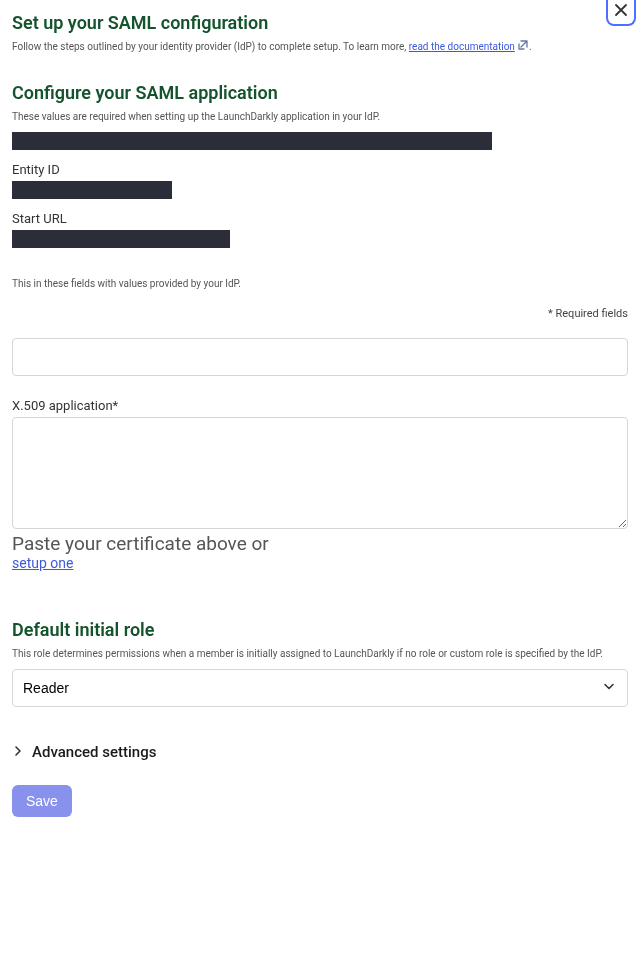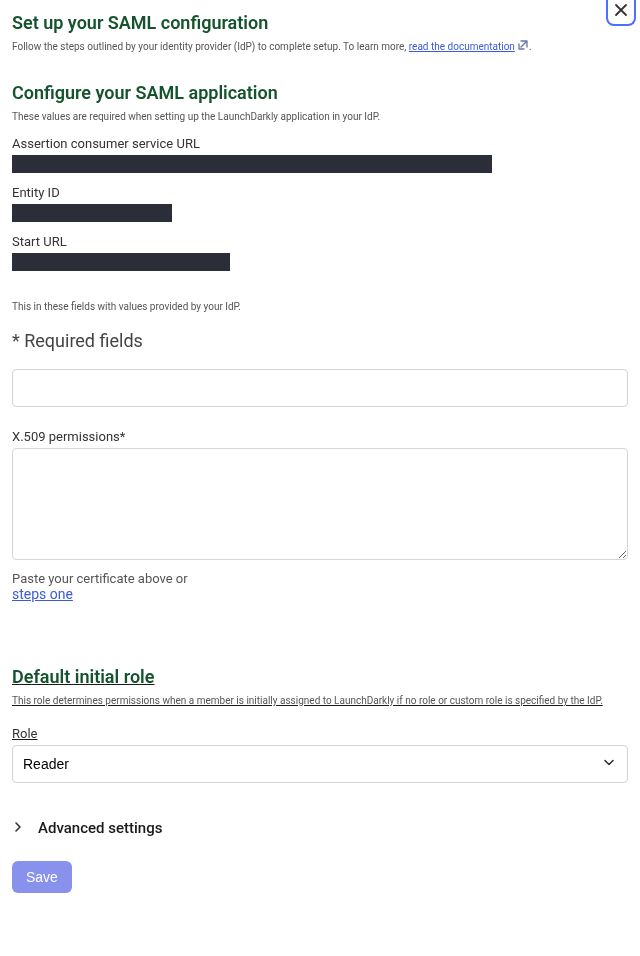--- a/index.html
+++ b/index.html
@@ -62,47 +62,47 @@
       display: block;
     }
     .redacted {
       background: #2b2e38;
       height: 18px;
     }
     .redacted-1 { width: 480px; }
     .redacted-2 { width: 160px; }
     .redacted-3 { width: 218px; }
     .req-note {
-      font-size: 18px;
+      font-size: 11px;
       color: #444;
       margin-top: 16px;
       margin-bottom: 18px;
+      text-align: right;
     }
     .text-input {
       width: 100%;
       height: 38px;
       border: 1px solid #d6d6d6;
       border-radius: 4px;
       padding: 8px 10px;
       font-size: 14px;
       margin-bottom: 10px;
     }
     .textarea-input {
       width: 100%;
       height: 112px;
       border: 1px solid #d6d6d6;
       border-radius: 4px;
       padding: 8px 10px;
       font-size: 14px;
       resize: vertical;
     }
     .helper-text {
-      font-size: 13px;
+      font-size: 19px;
       color: #555;
-      margin-top: 8px;
     }
     .select-wrap {
       position: relative;
       width: 100%;
     }
     .select-input {
       width: 100%;
       height: 38px;
       border: 1px solid #d6d6d6;
       border-radius: 4px;
@@ -116,37 +116,37 @@
       position: absolute;
       right: 12px;
       top: 50%;
       transform: translateY(-50%);
       pointer-events: none;
     }
     .advanced {
       margin-top: 36px;
       display: flex;
       align-items: center;
-      gap: 14px;
+      gap: 8px;
       cursor: pointer;
       font-weight: 500;
       font-size: 15px;
     }
     .save-btn {
       margin-top: 24px;
       background: #8891ec;
       color: #fff;
       border: none;
       border-radius: 6px;
       padding: 8px 14px;
       font-size: 14px;
       font-weight: 500;
       cursor: pointer;
     }
-    .role-section { margin-top: 64px; text-decoration: underline; }
+    .role-section { margin-top: 48px; }
   </style>
 </head>
 <body>
 
 
 
 <button class="close-btn">
   <span>
     <svg width="14" height="14" viewBox="0 0 14 14">
         <path d="M2 2 L12 12 M12 2 L2 12" stroke="#333" stroke-width="1.8" stroke-linecap="round"></path>
@@ -158,47 +158,45 @@
 <p class="subtext">
   <span>Follow the steps outlined by your identity provider (IdP) to complete setup. To learn more, </span><a class="link"><span>read the documentation</span><span class="ext-icon"><svg width="12" height="12" viewBox="0 0 12 12">
           <path d="M4 2h6v6M10 2L4 8M2 5v5h5" stroke="#6676a8" stroke-width="1.3" fill="none" stroke-linecap="round" stroke-linejoin="round"></path>
         </svg></span></a><span>.</span>
 </p>
 
 <div class="section">
   <h2>Configure your SAML application</h2>
   <p class="subtext">These values are required when setting up the LaunchDarkly application in your IdP.</p>
 
-  <label class="field-label">Assertion consumer service URL</label>
   <div class="redacted redacted-1"></div>
 
   <label class="field-label">Entity ID</label>
   <div class="redacted redacted-2"></div>
 
   <label class="field-label">Start URL</label>
   <div class="redacted redacted-3"></div>
 </div>
 
 <div class="section">
   <p class="subtext">This in these fields with values provided by your IdP.</p>
   <p class="req-note">* Required fields</p>
 
   <input class="text-input" type="text" value="" style="">
 
-  <label class="field-label">X.509 permissions*</label>
+  <label class="field-label">X.509 application*</label>
   <textarea class="textarea-input" style=""></textarea>
   <p class="helper-text">Paste your certificate above or</p>
-  <a class="link">steps one</a>
+  <a class="link">setup one</a>
 </div>
 
 <div class="role-section">
   <h2>Default initial role</h2>
   <p class="subtext">This role determines permissions when a member is initially assigned to LaunchDarkly if no role or custom role is specified by the IdP.</p>
 
-  <label class="field-label" style="margin-top:18px">Role</label>
   <div class="select-wrap">
     <select class="select-input">
       <option>Reader</option>
     </select>
     <span class="chevron-down">
       <svg width="14" height="14" viewBox="0 0 14 14">
           <path d="M3 5l4 4 4-4" stroke="#333" stroke-width="1.6" fill="none" stroke-linecap="round" stroke-linejoin="round"></path>
         </svg>
     </span>
   </div>

